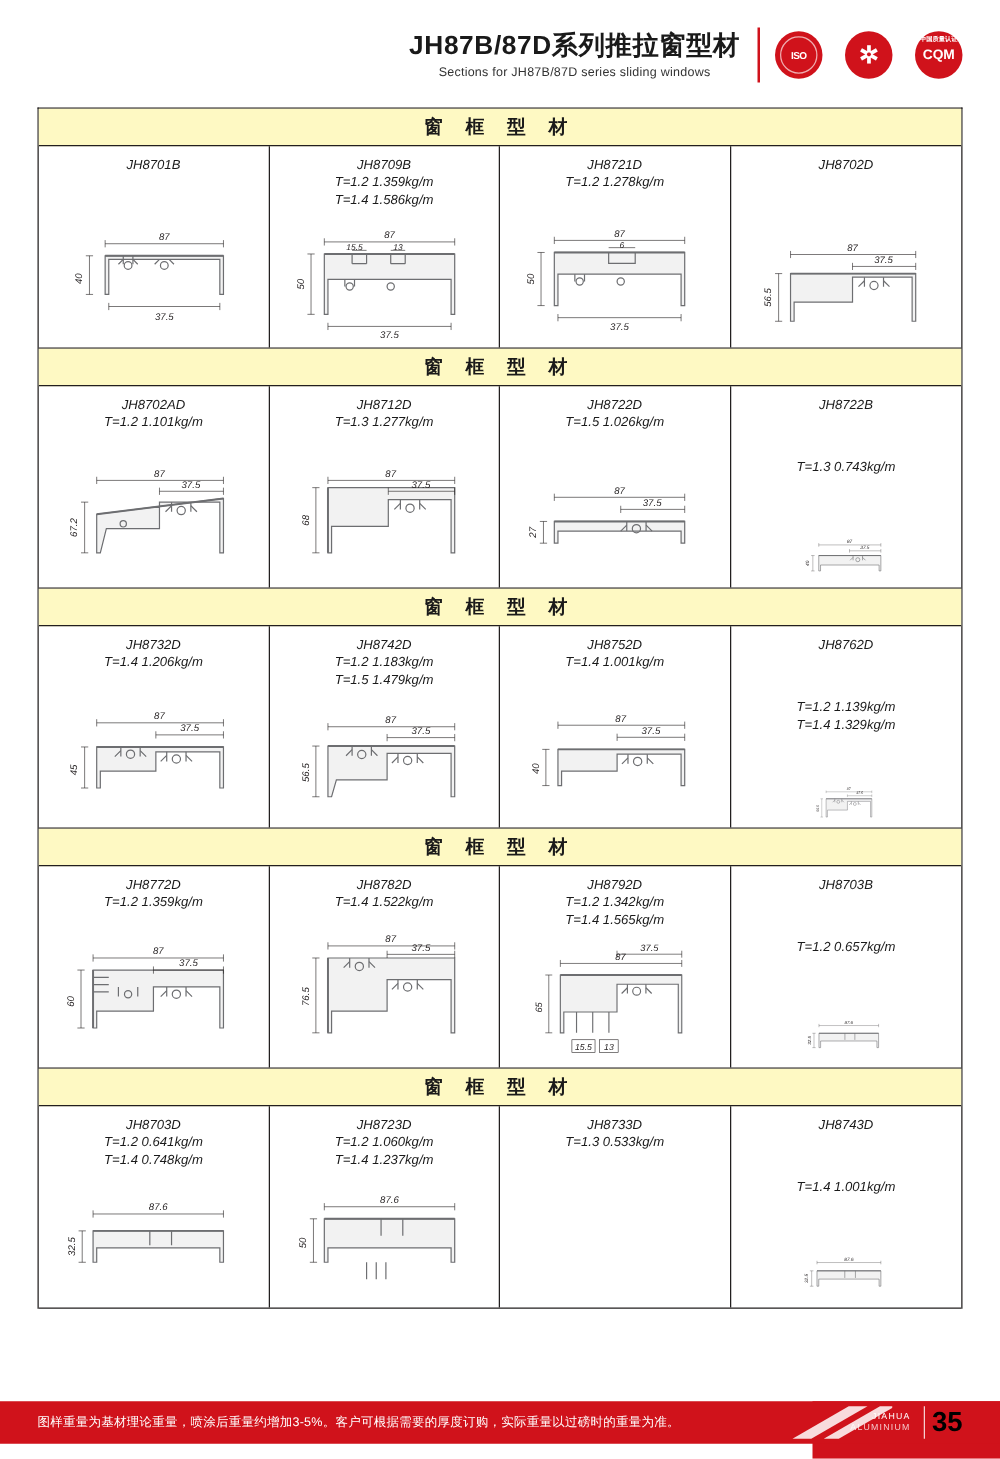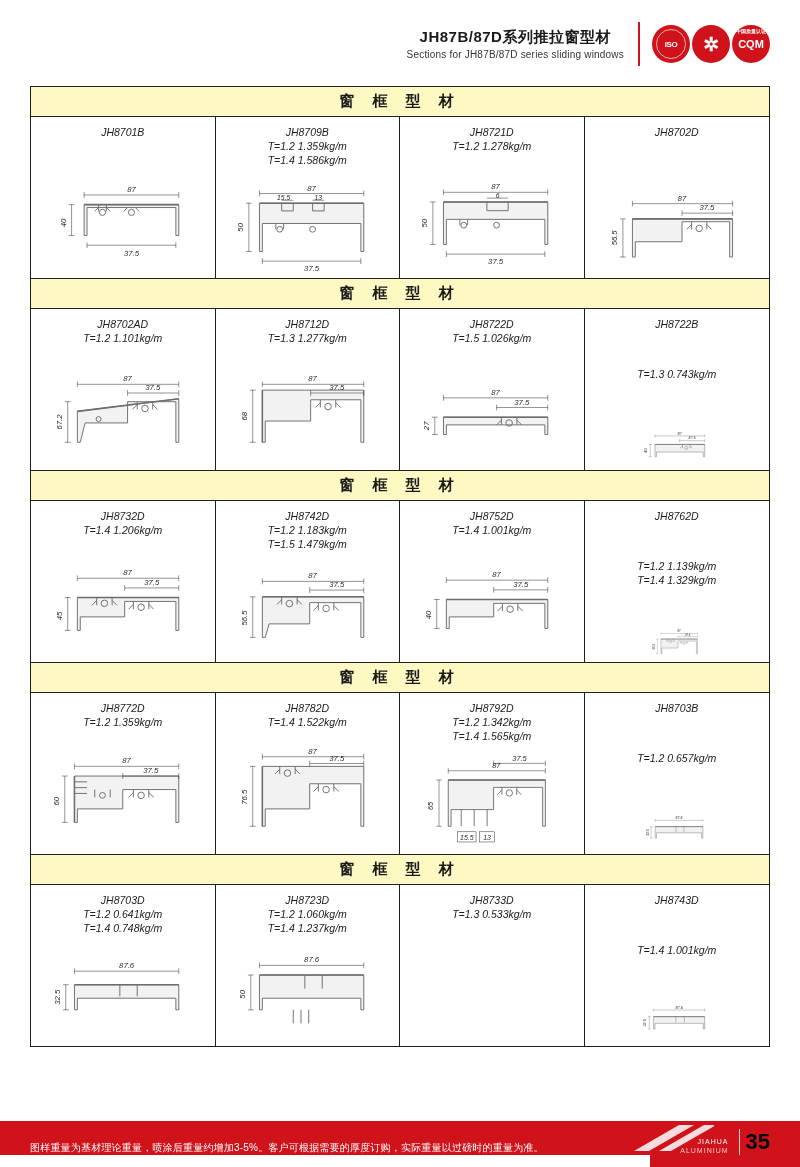--- a/index.html
+++ b/index.html
@@ -23,39 +23,39 @@
     display: flex;
     align-items: center;
     justify-content: flex-end;
     padding-right: 30px;
   }
   .header-titles {
     text-align: center;
     padding-right: 14px;
   }
   .header-title-cn {
-    font-size: 15px;
+    font-size: 21px;
     font-weight: bold;
     letter-spacing: 0.5px;
     color: #1a1a1a;
     line-height: 1.2;
   }
   .header-title-en {
     font-size: 10px;
     color: #333;
     margin-top: 3px;
     letter-spacing: 0.2px;
   }
   .header-divider {
     width: 2px;
     height: 44px;
     background: #d0121b;
     margin-right: 12px;
   }
-  .logos { display:flex; align-items:flex-end; gap: 2px; }
+  .logos { display:flex; align-items:flex-end; gap: 18px; }
   .logo-badge {
     width: 38px; height: 38px;
     border-radius: 50%;
     background: #d0121b;
     color:#fff;
     display:flex; align-items:center; justify-content:center;
     font-size: 8px; font-weight:bold;
     letter-spacing: -0.5px;
     position: relative;
   }
@@ -125,21 +125,21 @@
   .footer {
     position: absolute;
     left: 0; right: 0; bottom: 0;
     height: 58px;
   }
   .footer-bar {
     position:absolute; left:0; right:0; bottom:12px;
     height: 34px;
     background: #d0121b;
     display:flex;
-    align-items:flex-end;
+    align-items:center;
   }
   .footer-note {
     color:#fff;
     font-size: 10px;
     padding-left: 30px;
     letter-spacing: 0.2px;
     flex: 1;
   }
   .footer-brand {
     color:#fff;

